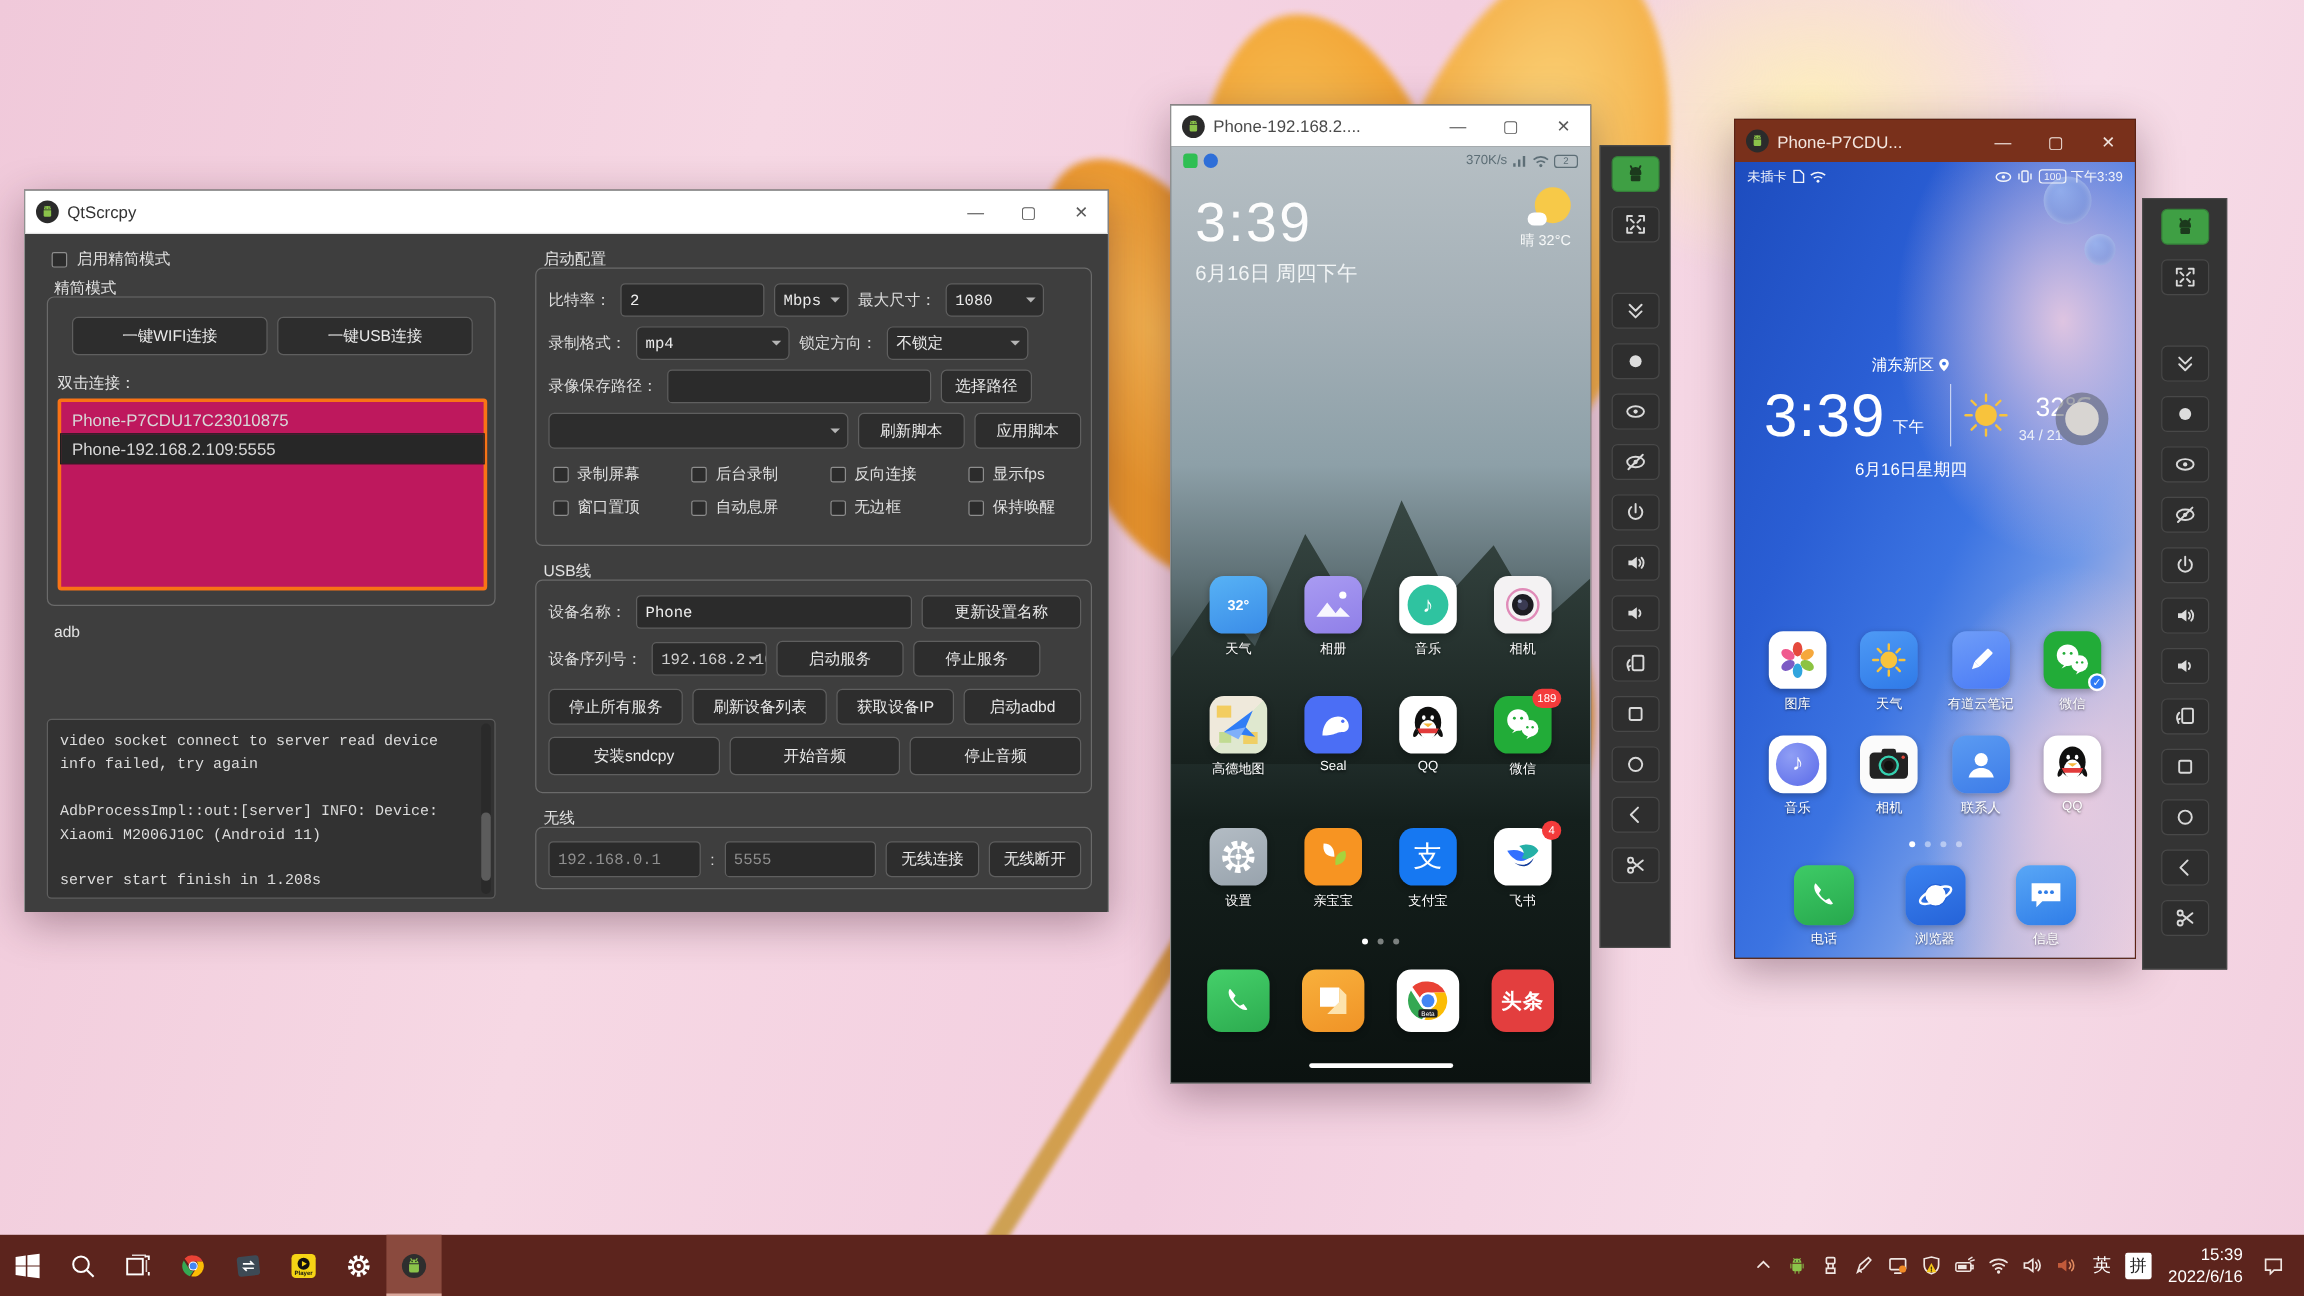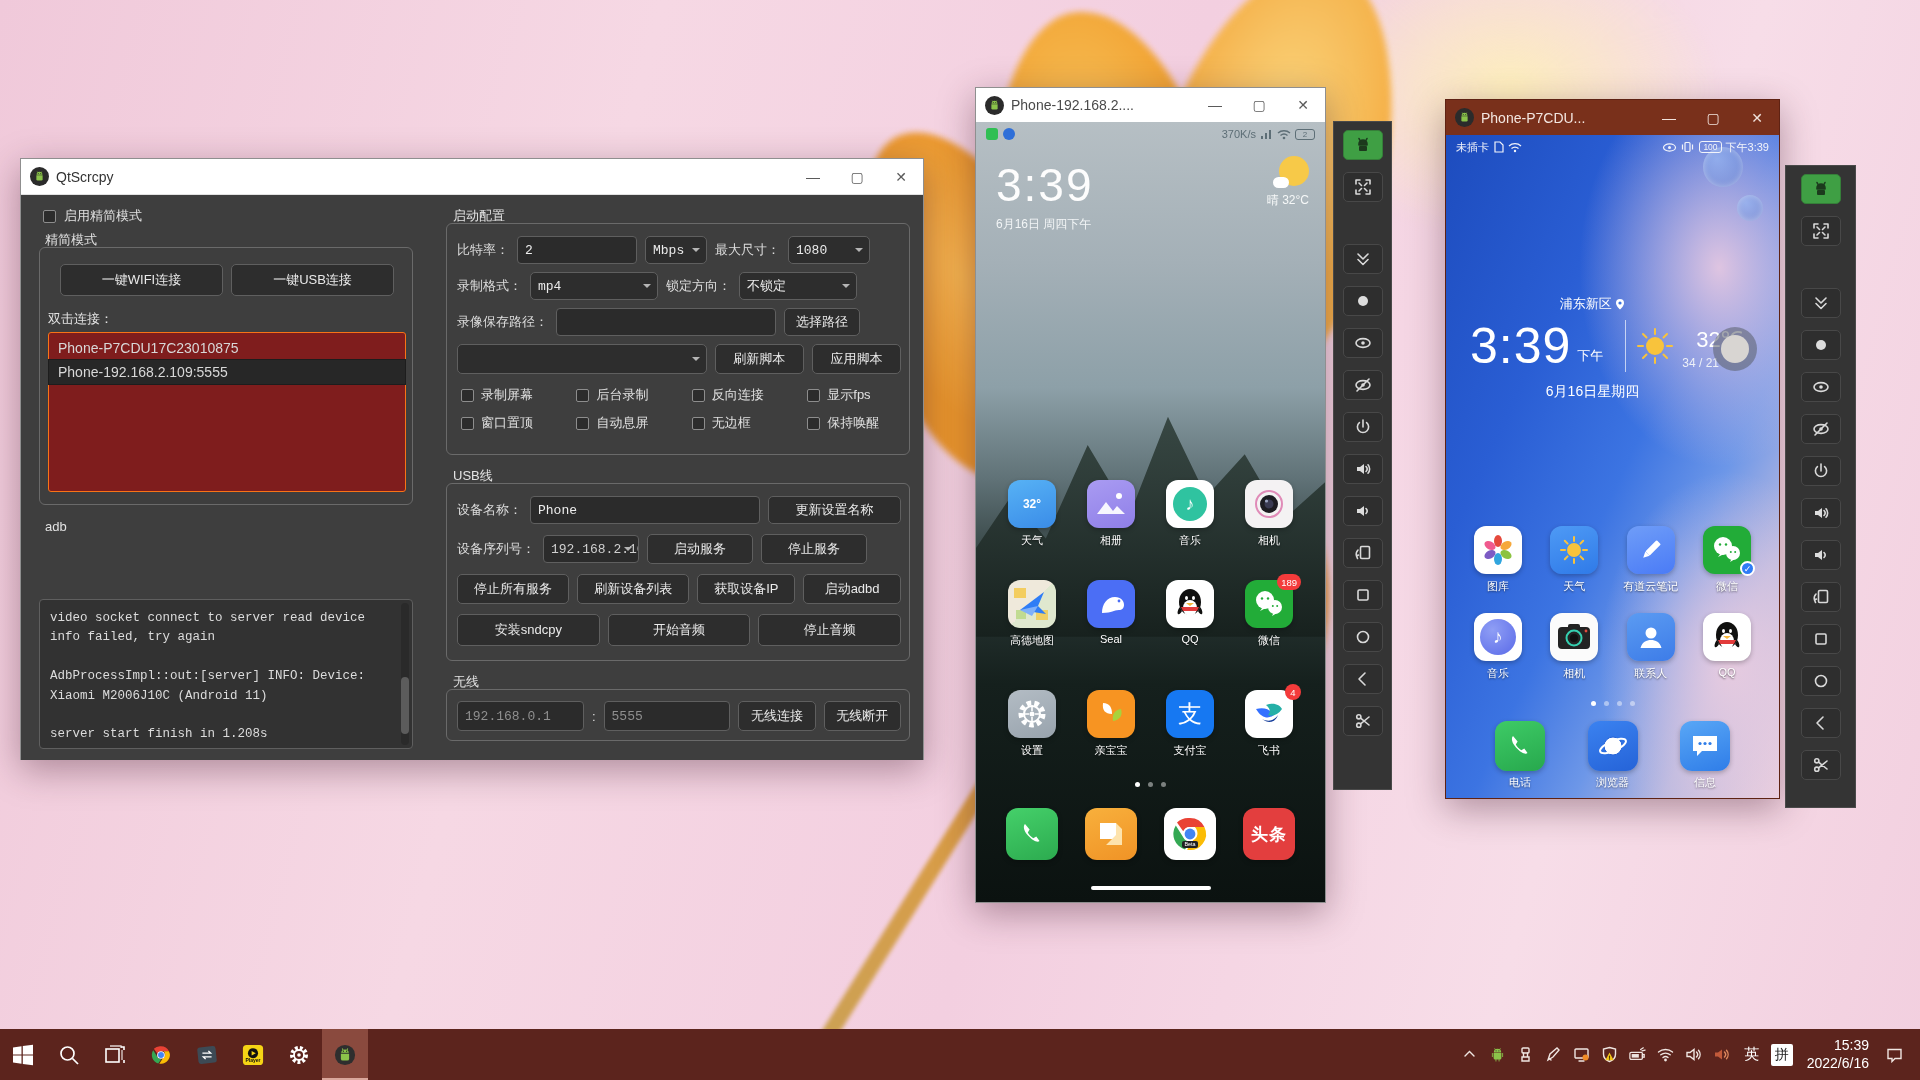--- a/index.html
+++ b/index.html
@@ -29,39 +29,39 @@
   .qtbody{position:relative;height:565px;background:#3e3e3e}
   .group{border:1px solid #6a6a6a;border-radius:6px;position:absolute;background:#3e3e3e}
   .glabel{position:absolute;font-size:13px;color:#e2e2e2}
   .btn{background:#2d2d2d;border:1px solid #5f5f5f;border-radius:5px;color:#eaeaea;font-size:13px;display:flex;align-items:center;justify-content:center;white-space:nowrap}
   .inp{background:#2b2b2b;border:1px solid #5f5f5f;border-radius:4px;color:#eee;font-family:"Liberation Mono",monospace;font-size:13px;display:flex;align-items:center;padding:0 7px;overflow:hidden;white-space:nowrap}
   .dd{position:relative;padding-right:18px}
   .dd:after{content:"";position:absolute;right:6px;top:50%;margin-top:-2px;border:4px solid transparent;border-top-color:#b5b5b5}
   .cb{width:13px;height:13px;border:1px solid #8d8d8d;background:#2c2c2c;border-radius:2px;display:inline-block;flex:none}
   .cbrow{display:flex;align-items:center;gap:7px;color:#e0e0e0}
   .row{display:flex;align-items:center;gap:8px;position:absolute}
-  .devlist{position:absolute;background:#7f1d1d;border:1px solid #f97316;border-radius:3px;font-size:14px;color:#d8d8d8;padding:3px 0}
+  .devlist{position:absolute;background:#be185d;border:3px solid #f97316;border-radius:3px;font-size:14px;color:#d8d8d8;padding:3px 0}
   .devitem{padding:4px 9px;white-space:nowrap}
   .devitem.sel{background:#272727;outline:1px solid #1d1d1d}
   .logbox{position:absolute;background:#323232;border:1px solid #5f5f5f;border-radius:4px;font-family:"Liberation Mono",monospace;font-size:12.5px;line-height:1.55;color:#dcdcdc;padding:9px 16px 9px 10px;white-space:pre-wrap}
   .sbtrack{position:absolute;right:2px;top:4px;bottom:4px;width:8px;background:#2a2a2a;border-radius:4px}
   .sbthumb{position:absolute;right:0;width:8px;background:#5c5c5c;border-radius:4px}
 
   
   .phone .screen{position:relative;overflow:hidden}
   .p1win{left:975px;top:87px;width:351px;height:816px}
   .p1win .titlebar{height:34px}
   .p1screen{width:349px;height:780px;background:linear-gradient(180deg,#b6bfc4 0%,#a4b0b7 18%,#8da0a8 34%,#5f7176 46%,#2c3a38 58%,#15201d 72%,#0b1210 100%)}
   .mountain{position:absolute;left:0;right:0;top:36%;height:30%;background:linear-gradient(180deg,#3a4a46,#17211e);clip-path:polygon(0 62%,10% 40%,20% 58%,32% 18%,44% 48%,55% 6%,66% 40%,77% 22%,88% 50%,100% 34%,100% 100%,0 100%)}
   .statusbar{position:absolute;left:0;right:0;top:0;height:24px;display:flex;align-items:center;padding:0 10px;font-size:11px}
   .p1status{color:#5d6e76}
   .p1status .sp{flex:1}
   .clockblk{position:absolute;left:20px;top:36px;color:#fff}
   .clock1{font-size:46px;font-weight:200;letter-spacing:2px;color:#fdfdfd}
-  .date1{font-size:12px;margin-top:4px;color:#f2f5f6}
+  .date1{font-size:17px;margin-top:4px;color:#f2f5f6}
   .weatherblk{position:absolute;right:16px;top:34px;text-align:right;color:#f6f8f8;font-size:12px}
   .sun{width:30px;height:30px;border-radius:50%;background:#f7c948;position:relative;margin-left:auto}
   .sun .cl{position:absolute;left:-6px;bottom:-2px;width:16px;height:11px;border-radius:8px;background:#fff}
   .grid{position:absolute;left:0;right:0;display:flex;justify-content:space-between;padding:0 24px}
   .cell{width:64px;display:flex;flex-direction:column;align-items:center;position:relative}
   .appicon{width:48px;height:48px;border-radius:12px;position:relative;display:flex;align-items:center;justify-content:center;box-shadow:0 2px 5px rgba(0,0,0,.25)}
   .applabel{margin-top:5px;font-size:11px;color:#fff;text-shadow:0 1px 2px rgba(0,0,0,.6);white-space:nowrap}
   .badge{position:absolute;top:-6px;right:-8px;min-width:16px;height:16px;border-radius:9px;background:#f43b3b;color:#fff;font-size:9.5px;display:flex;align-items:center;justify-content:center;padding:0 4px;z-index:2}
   .vbadge{position:absolute;right:-4px;bottom:-2px;width:15px;height:15px;border-radius:50%;background:#2f7cf6;border:2px solid #fff;color:#fff;font-size:9px;display:flex;align-items:center;justify-content:center}
   .dots{position:absolute;left:0;right:0;display:flex;justify-content:center;gap:8px}

